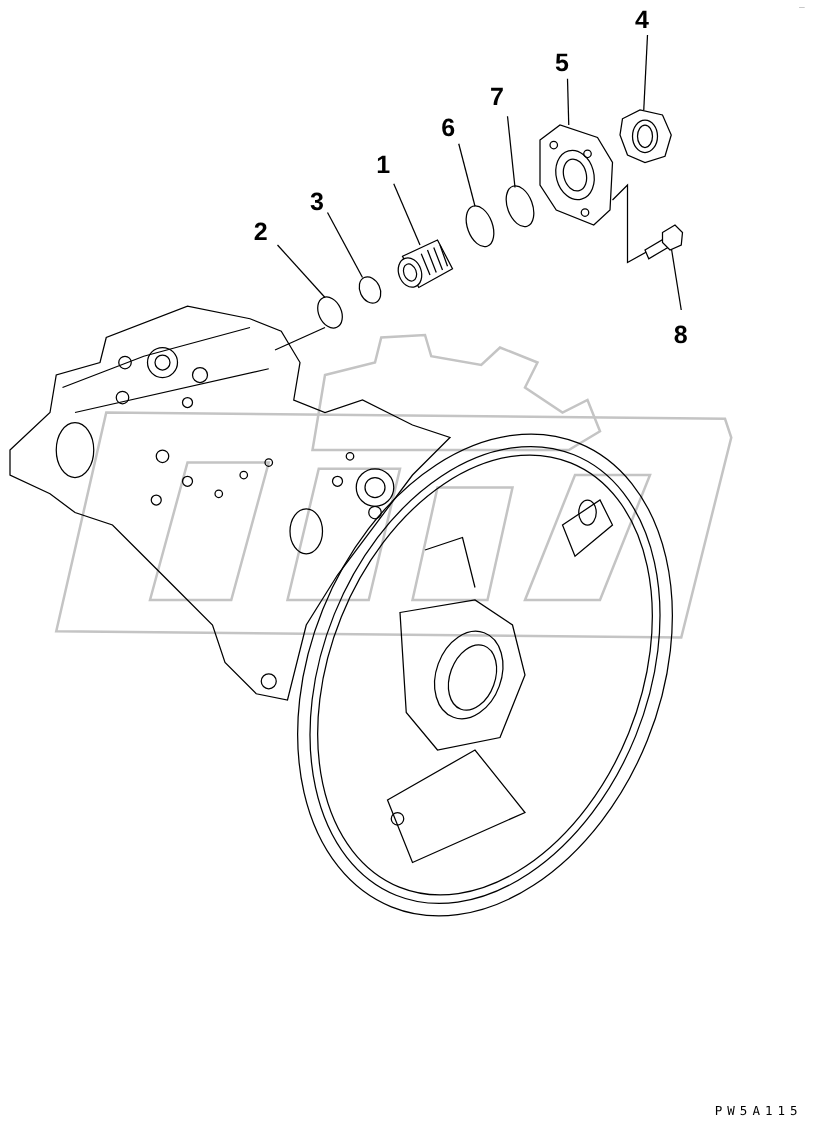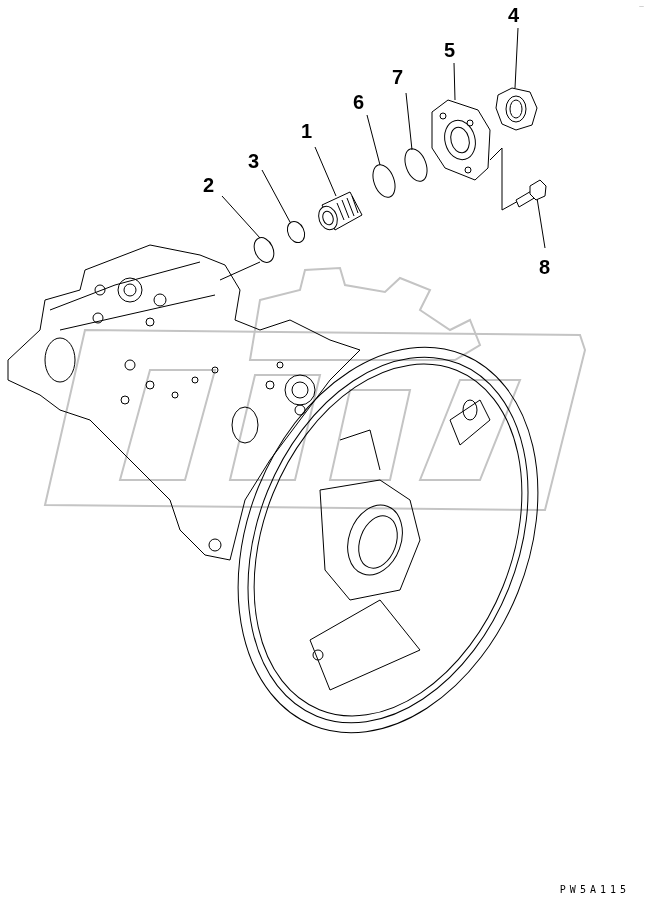--- a/index.html
+++ b/index.html
@@ -1,19 +1,19 @@
 <!DOCTYPE html>
 <html><head>
 <meta charset="utf-8">
 <style>
   html, body { margin: 0; padding: 0; background: #ffffff; }
   body { width: 654px; height: 901px; position: relative; overflow: hidden; font-family: "Liberation Sans", sans-serif; }
   #canvas { position: absolute; left: 0; top: 0; width: 654px; height: 901px; }
   .callout { font-family: "Liberation Sans", sans-serif; font-weight: bold; font-size: 20px; fill: #000; }
-  .ref { position: absolute; right: 24px; bottom: 6px; font-family: "DejaVu Sans Mono", monospace; font-size: 10px; letter-spacing: 4px; color: #000; }
+  .ref { position: absolute; right: 12px; bottom: 6px; font-family: "DejaVu Sans Mono", monospace; font-size: 10px; letter-spacing: 4px; color: #000; }
   .corner { position: absolute; right: 10px; top: 3px; font-family: "DejaVu Sans", sans-serif; font-size: 5px; color: #888; }
   .wm { fill: none; stroke: #c4c4c4; stroke-width: 2; }
   .ln { fill: none; stroke: #000; stroke-width: 1; }
   .lf { fill: #fff; stroke: #000; stroke-width: 1; }
 </style>
 </head>
 <body>
 
 <svg id="canvas" viewBox="0 0 654 901" xmlns="http://www.w3.org/2000/svg">
 

